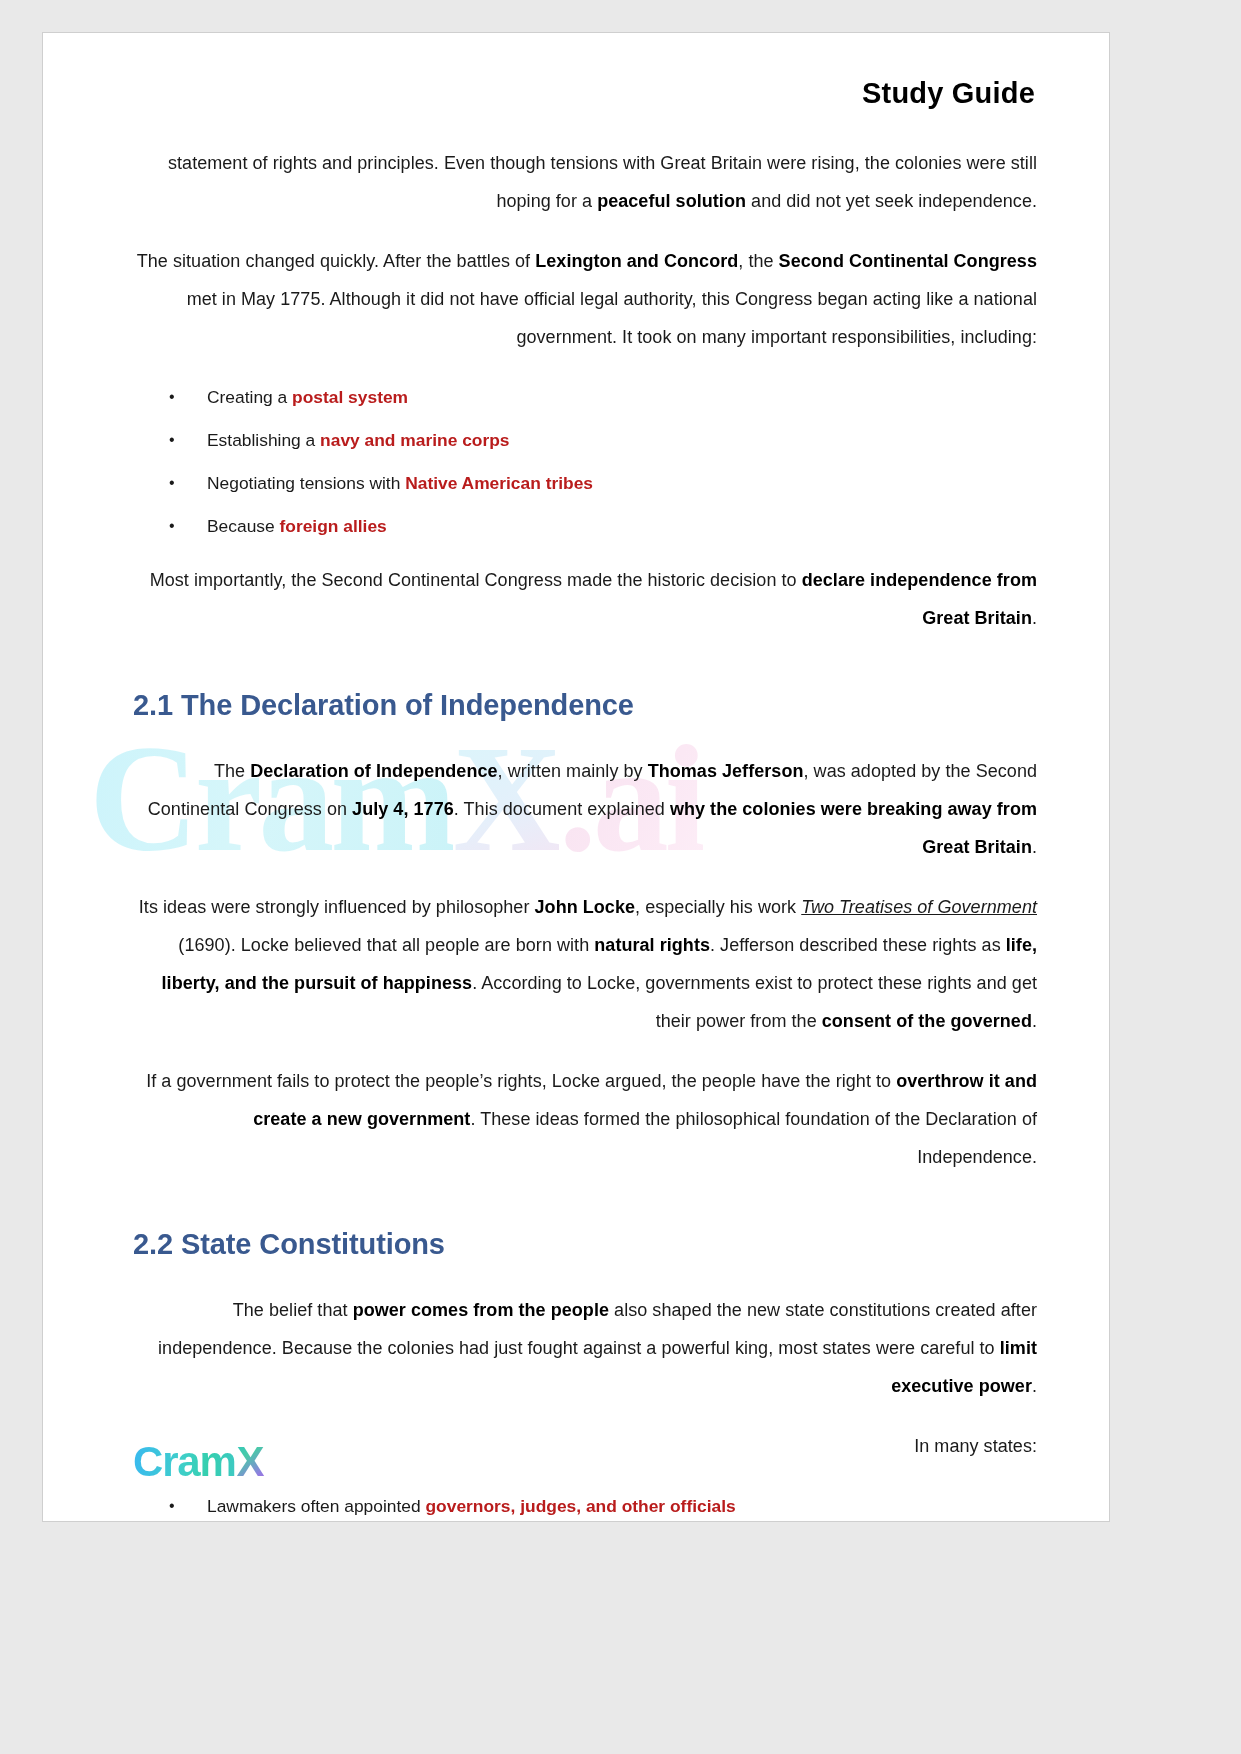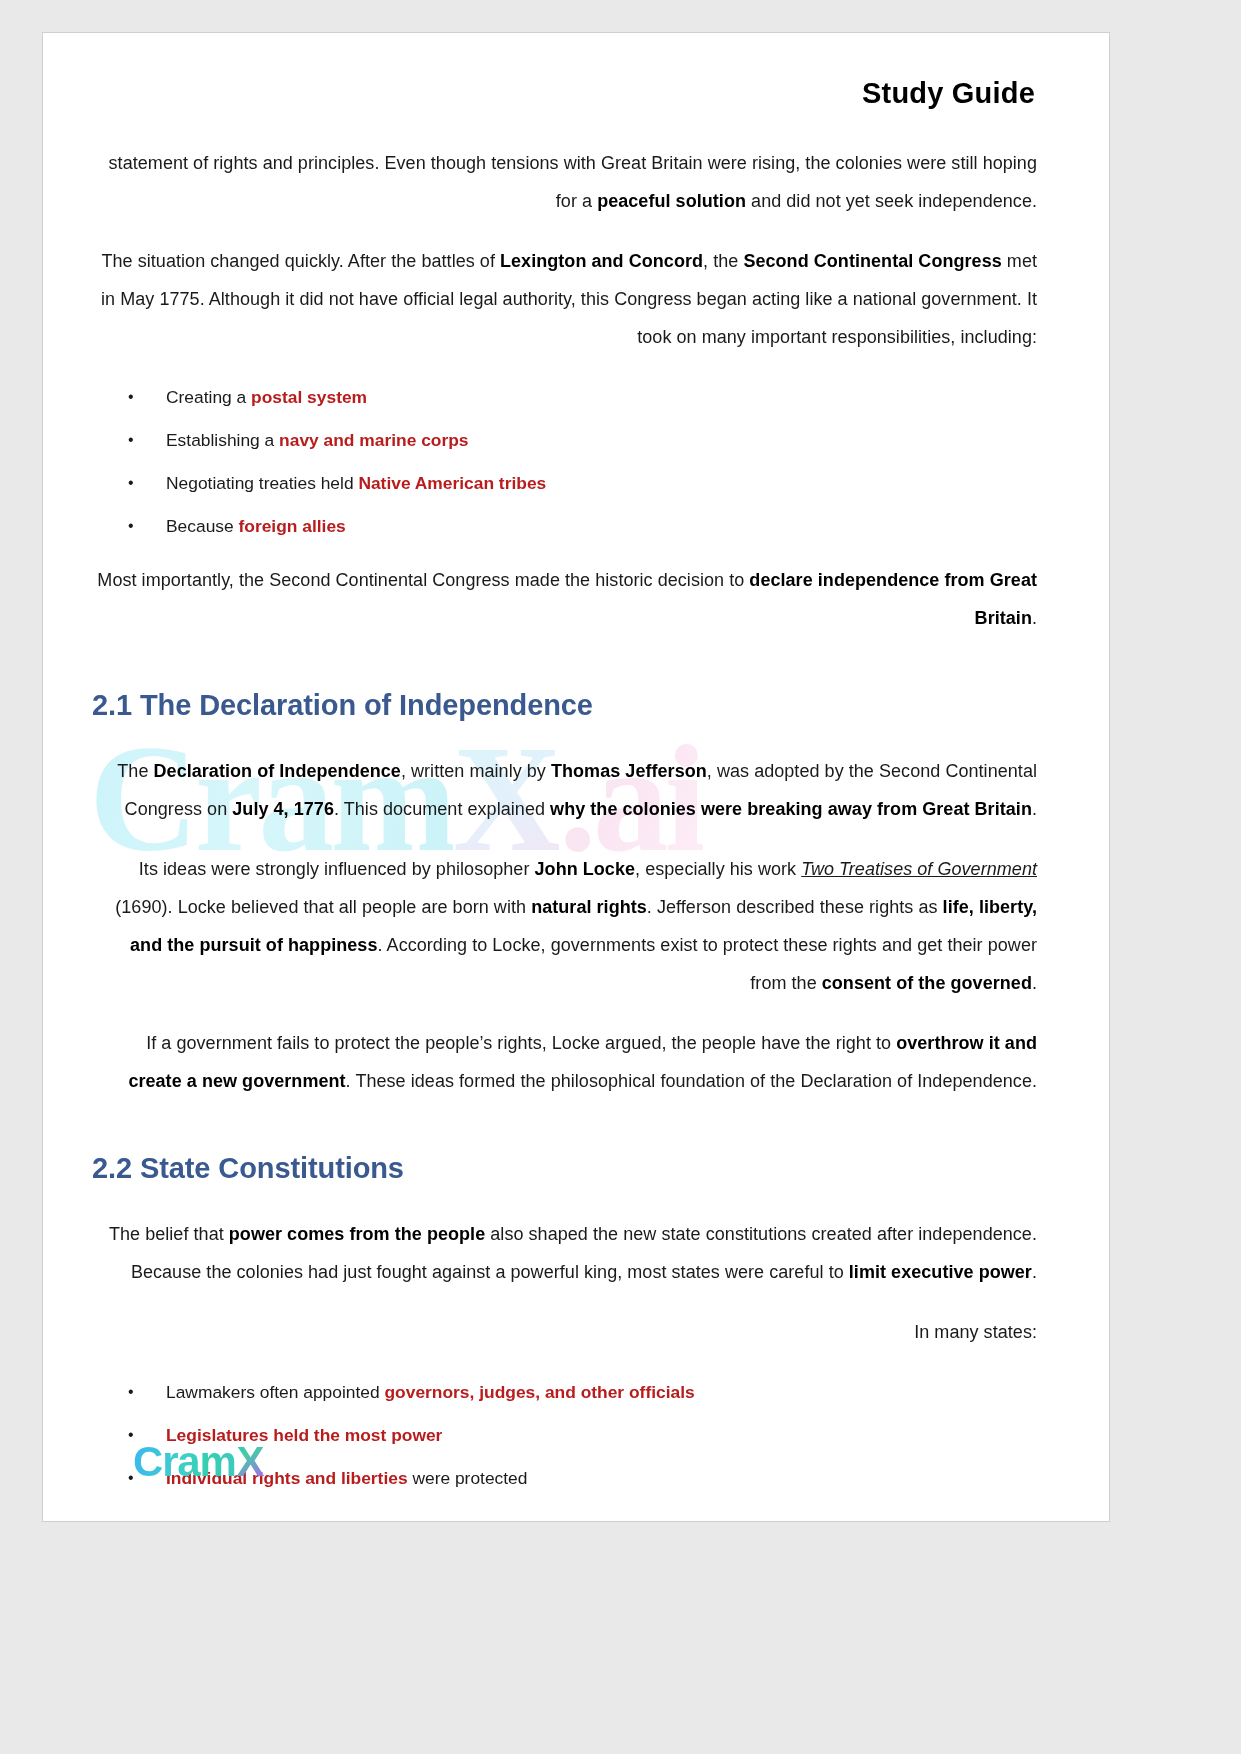--- a/index.html
+++ b/index.html
@@ -19,21 +19,21 @@
     left: 42px; top: 32px;
     width: 1068px; height: 1490px;
     background: #ffffff;
     border: 1px solid #cfcfcf;
     overflow: hidden;
   }
 
   .page-inner {
     position: relative;
     width: 100%; height: 100%;
-    padding: 44px 72px 0 49px;
+    padding: 44px 72px 0 90px;
     z-index: 2;
   }
 
   
   .doc-header {
     text-align: right;
     font-size: 29px;
     font-weight: bold;
     color: #000000;
     letter-spacing: 0.2px;
@@ -170,21 +170,21 @@
 
     <div class="doc-header">Study Guide</div>
 
     <p class="body"><span>statement of rights and principles. Even though tensions with Great Britain were rising, the colonies were still hoping for a </span><b>peaceful solution</b><span> and did not yet seek independence.</span></p>
 
     <p class="body"><span>The situation changed quickly. After the battles of </span><b>Lexington and Concord</b><span>, the </span><b>Second Continental Congress</b><span> met in May 1775. Although it did not have official legal authority, this Congress began acting like a national government. It took on many important responsibilities, including:</span></p>
 
     <ul class="bullets">
       <li><span>Creating a </span><b>postal system</b><span></span></li>
       <li><span>Establishing a </span><b>navy and marine corps</b><span></span></li>
-      <li><span>Negotiating treaties held </span><b>Native American tribes</b><span></span></li>
+      <li><span>Negotiating tensions with </span><b>Native American tribes</b><span></span></li>
       <li><span>Because </span><b>foreign allies</b><span></span></li>
     </ul>
 
     <p class="body"><span>Most importantly, the Second Continental Congress made the historic decision to </span><b>declare independence from Great Britain</b><span>.</span></p>
 
     <h2 class="section">2.1 The Declaration of Independence</h2>
 
     <p class="body"><span>The </span><b>Declaration of Independence</b><span>, written mainly by </span><b>Thomas Jefferson</b><span>, was adopted by the Second Continental Congress on </span><b>July 4, 1776</b><span>. This document explained </span><b>why the colonies were breaking away from Great Britain</b><span>.</span></p>
 
     <p class="body"><span>Its ideas were strongly influenced by philosopher </span><b>John Locke</b><span>, especially his work </span><i>Two Treatises of Government</i><span> (1690). Locke believed that all people are born with </span><b>natural rights</b><span>. Jefferson described these rights as </span><b>life, liberty, and the pursuit of happiness</b><span>. According to Locke, governments exist to protect these rights and get their power from the </span><b>consent of the governed</b><span>.</span></p>

